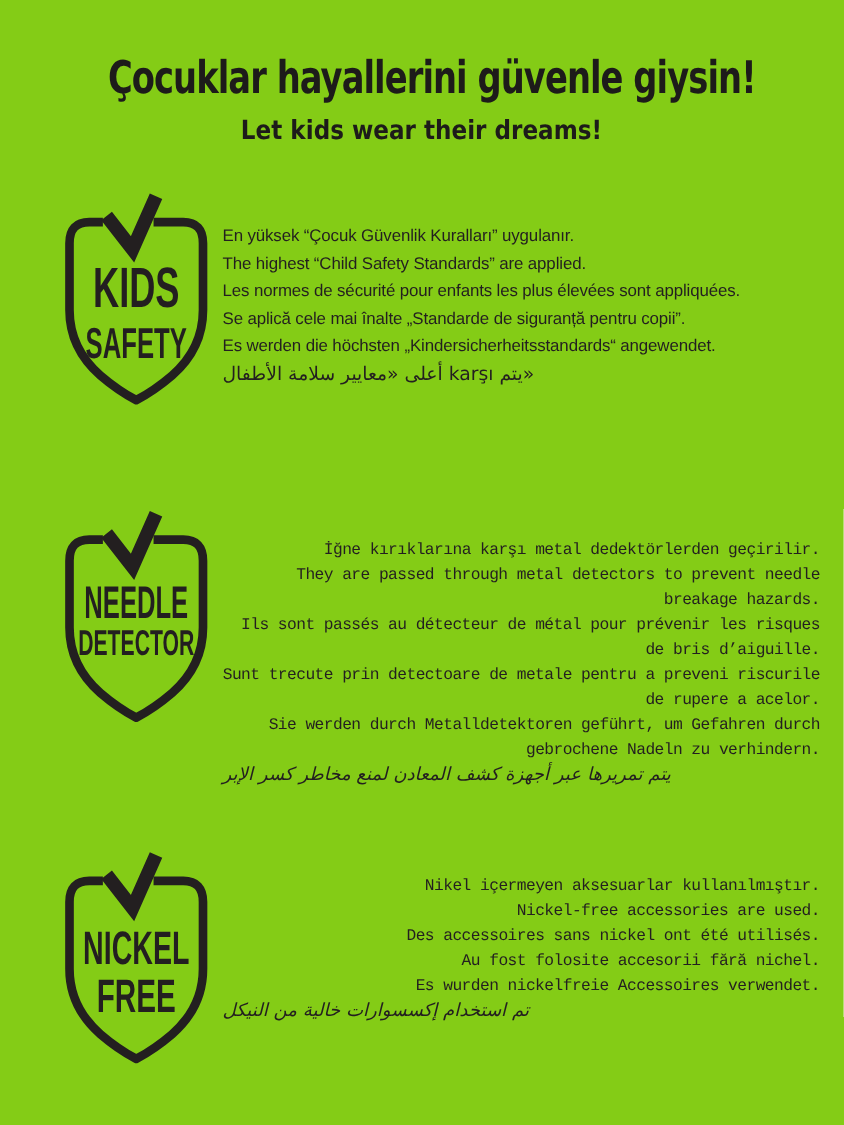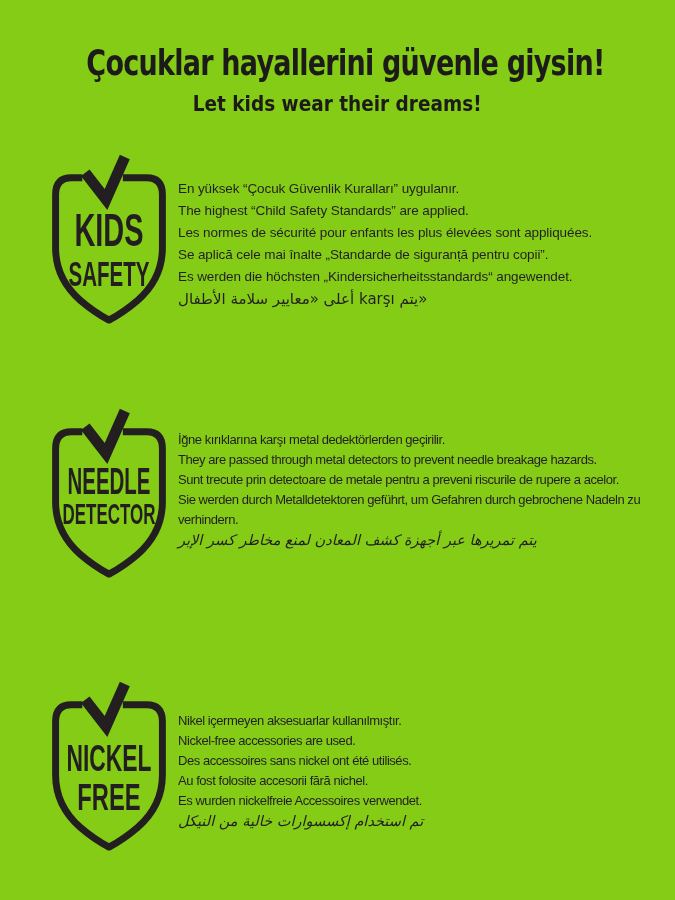--- a/index.html
+++ b/index.html
@@ -27,30 +27,30 @@
   .hdr .line2 { display:block; }
   
   .sec { position:absolute; left:48px; width:610px; display:flex; }
   .sec-1 { top:152px; }
   .sec-2 { top:406px; }
   .sec-3 { top:679px; }
   .badge { flex:0 0 122px; width:122px; height:178px; }
   .txt { margin-left:8px; width:478px; }
   .sec-1 .txt { margin-top:26px; }
   .sec-2 .txt { margin-top:24px; }
-  .sec-3 .txt { margin-top:32px; }
+  .sec-3 .txt { margin-top:20px; }
   
   .f1 p {
     font-family:"Liberation Sans", sans-serif;
     font-size:13.5px; line-height:22px; letter-spacing:-0.1px; color:#231f20;
   }
   
   .f2 p {
-    font-family:Liberation Sans, sans-serif;
-    font-size:13px; line-height:20px; letter-spacing:-0.45px; color:#231f20;
+    font-family:Liberation Mono, monospace;
+    font-size:13px; line-height:20px; letter-spacing:-0.45px; color:#231f20;text-align:right;
   }
   p.ar {
     direction:rtl; text-align:left;
     font-family:"DejaVu Sans","Liberation Sans",sans-serif;
     letter-spacing:0;
   }
   .f1 p.ar { font-size:15px; line-height:23px; }
   .f2 p.ar { font-size:14.5px; line-height:21px;font-style:italic; }
   
   .badge .stroke { fill:none; stroke:#231f20; }
@@ -89,20 +89,21 @@
   <div class="sec sec-2">
     <svg class="badge" viewBox="0 0 122 180" aria-hidden="true">
       <path class="stroke" stroke-width="7" stroke-linejoin="round" d="M34 26 L23 26 Q7 26 7 43 L7 97 Q7 128 32 150 Q46 162 61 170 Q76 162 90 150 Q115 128 115 97 L115 43 Q115 26 99 26 L75 26"></path>
       <path class="stroke" stroke-width="11" stroke-miterlimit="8" d="M37 21 L58 48 L77 5"></path>
       <text x="61" y="89" font-size="37" textLength="84" lengthAdjust="spacingAndGlyphs">NEEDLE</text>
       <text x="61" y="119" font-size="29" textLength="94" lengthAdjust="spacingAndGlyphs">DETECTOR</text>
     </svg>
     <div class="txt f2">
       <p>İğne kırıklarına karşı metal dedektörlerden geçirilir.</p>
       <p>They are passed through metal detectors to prevent needle breakage hazards.</p>
+      <p>Ils sont passés au détecteur de métal pour prévenir les risques de bris d’aiguille.</p>
       <p>Sunt trecute prin detectoare de metale pentru a preveni riscurile de rupere a acelor.</p>
       <p>Sie werden durch Metalldetektoren geführt, um Gefahren durch gebrochene Nadeln zu verhindern.</p>
       <p class="ar" dir="rtl">يتم تمريرها عبر أجهزة كشف المعادن لمنع مخاطر كسر الإبر</p>
     </div>
   </div>
 
   <div class="sec sec-3">
     <svg class="badge" viewBox="0 0 122 180" aria-hidden="true">
       <path class="stroke" stroke-width="7" stroke-linejoin="round" d="M34 26 L23 26 Q7 26 7 43 L7 97 Q7 128 32 150 Q46 162 61 170 Q76 162 90 150 Q115 128 115 97 L115 43 Q115 26 99 26 L75 26"></path>
       <path class="stroke" stroke-width="11" stroke-miterlimit="8" d="M37 21 L58 48 L77 5"></path>

